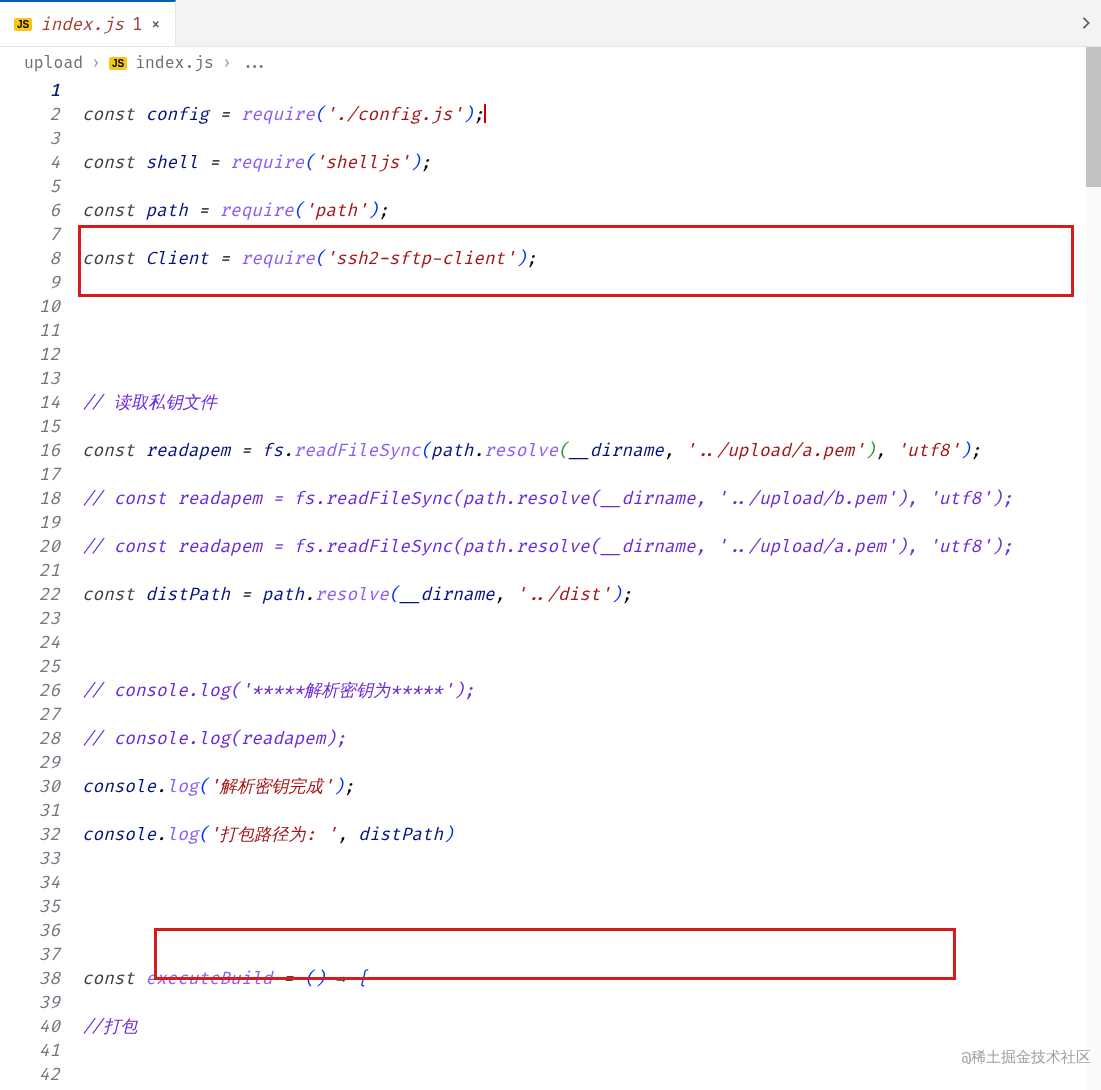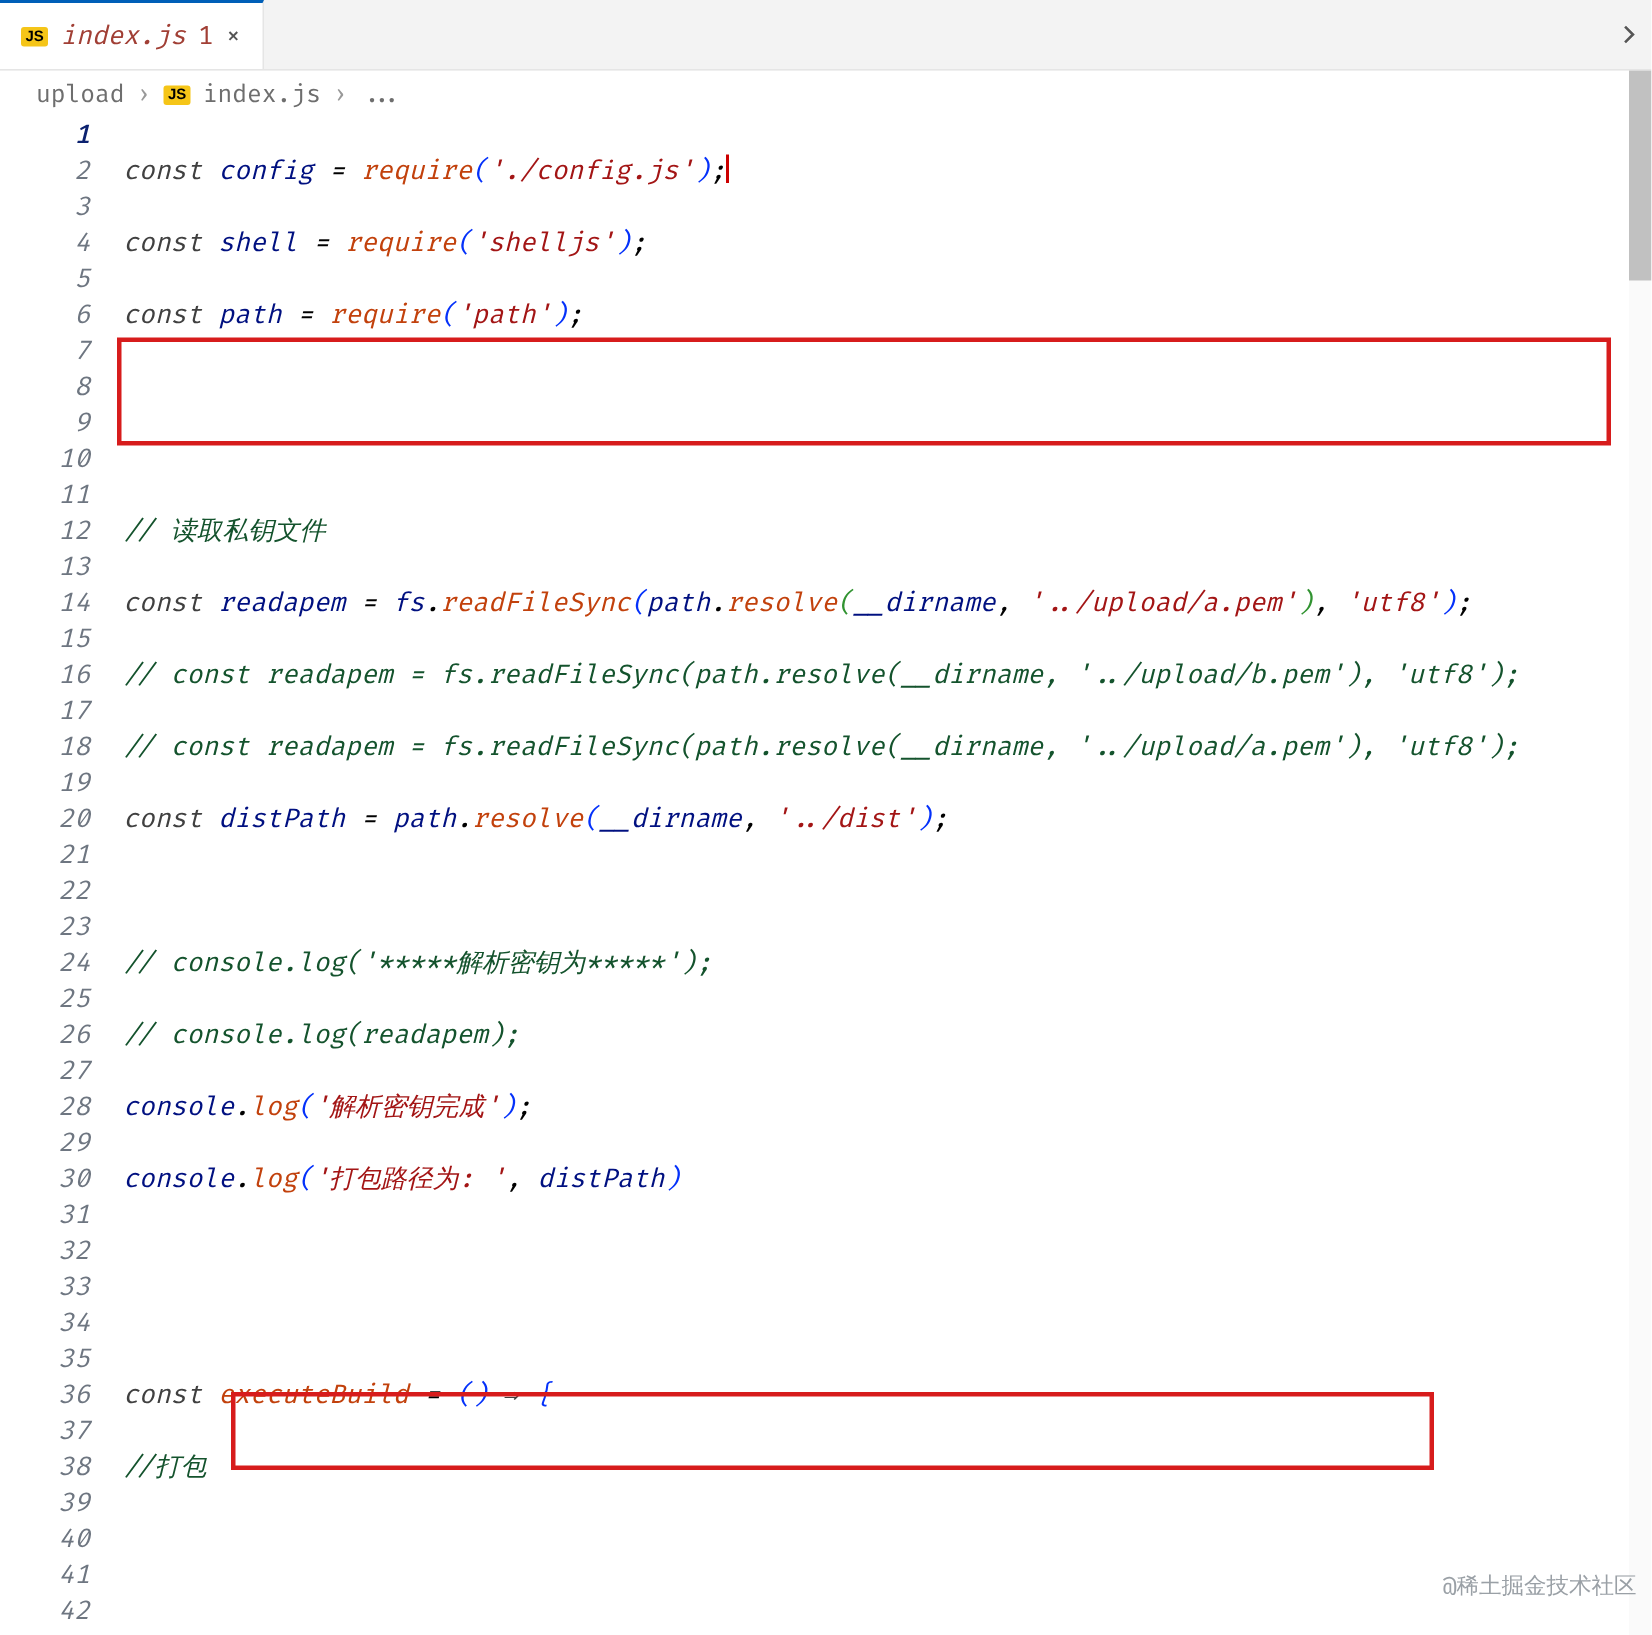--- a/index.html
+++ b/index.html
@@ -74,24 +74,24 @@
   .gutter .ln.active { color: #0b216f; font-weight: 500; }
   .code {
     flex: 1;
     white-space: pre;
     position: relative;
   }
   .code .row { height: 24px; }
   .kw { color: #404040; }
   .var { color: #001080; }
   .str { color: #a31515; }
-  .fn { color: #c2410c; margin-top: 41px; }
+  .fn { color: #8b5cf6; margin-top: 41px; }
   .op { color: #000000; }
   .pun { color: #000000; }
-  .com { color: #14532d; }
+  .com { color: #6d28d9; }
   .paren1 { color: #0431fa; }
   .paren2 { color: #319331; }
   .cursor { border-left: 2px solid #c00; height: 19px; display:inline-block; vertical-align: -3px; }
   .redbox {
     position: absolute;
     border: 3px solid #d71c1c;
     pointer-events: none;
   }
   .watermark {
     position: absolute;
@@ -175,20 +175,21 @@
       <div class="ln">38</div>
       <div class="ln">39</div>
       <div class="ln">40</div>
       <div class="ln">41</div>
       <div class="ln">42</div>
     </div>
   <div class="code">
 <div class="row"><span class="kw">const</span> <span class="var">config</span> <span class="op">=</span> <span class="fn">require</span><span class="paren1">(</span><span class="str">'./config.js'</span><span class="paren1">)</span><span class="pun">;</span><span class="cursor"></span></div>
 <div class="row"><span class="kw">const</span> <span class="var">shell</span> <span class="op">=</span> <span class="fn">require</span><span class="paren1">(</span><span class="str">'shelljs'</span><span class="paren1">)</span><span class="pun">;</span></div>
 <div class="row"><span class="kw">const</span> <span class="var">path</span> <span class="op">=</span> <span class="fn">require</span><span class="paren1">(</span><span class="str">'path'</span><span class="paren1">)</span><span class="pun">;</span></div>
+<div class="row"><span class="kw">const</span> <span class="var">Client</span> <span class="op">=</span> <span class="fn">require</span><span class="paren1">(</span><span class="str">'ssh2-sftp-client'</span><span class="paren1">)</span><span class="pun">;</span></div>
 <div class="row"></div>
 <div class="row"></div>
 <div class="row"><span class="com">// 读取私钥文件</span></div>
 <div class="row"><span class="kw">const</span> <span class="var">readapem</span> <span class="op">=</span> <span class="var">fs</span><span class="pun">.</span><span class="fn">readFileSync</span><span class="paren1">(</span><span class="var">path</span><span class="pun">.</span><span class="fn">resolve</span><span class="paren2">(</span><span class="var">__dirname</span><span class="pun">,</span> <span class="str">'../upload/a.pem'</span><span class="paren2">)</span><span class="pun">,</span> <span class="str">'utf8'</span><span class="paren1">)</span><span class="pun">;</span></div>
 <div class="row"><span class="com">// const readapem = fs.readFileSync(path.resolve(__dirname, '../upload/b.pem'), 'utf8');</span></div>
 <div class="row"><span class="com">// const readapem = fs.readFileSync(path.resolve(__dirname, '../upload/a.pem'), 'utf8');</span></div>
 <div class="row"><span class="kw">const</span> <span class="var">distPath</span> <span class="op">=</span> <span class="var">path</span><span class="pun">.</span><span class="fn">resolve</span><span class="paren1">(</span><span class="var">__dirname</span><span class="pun">,</span> <span class="str">'../dist'</span><span class="paren1">)</span><span class="pun">;</span></div>
 <div class="row"></div>
 <div class="row"><span class="com">// console.log('*****解析密钥为*****');</span></div>
 <div class="row"><span class="com">// console.log(readapem);</span></div>

